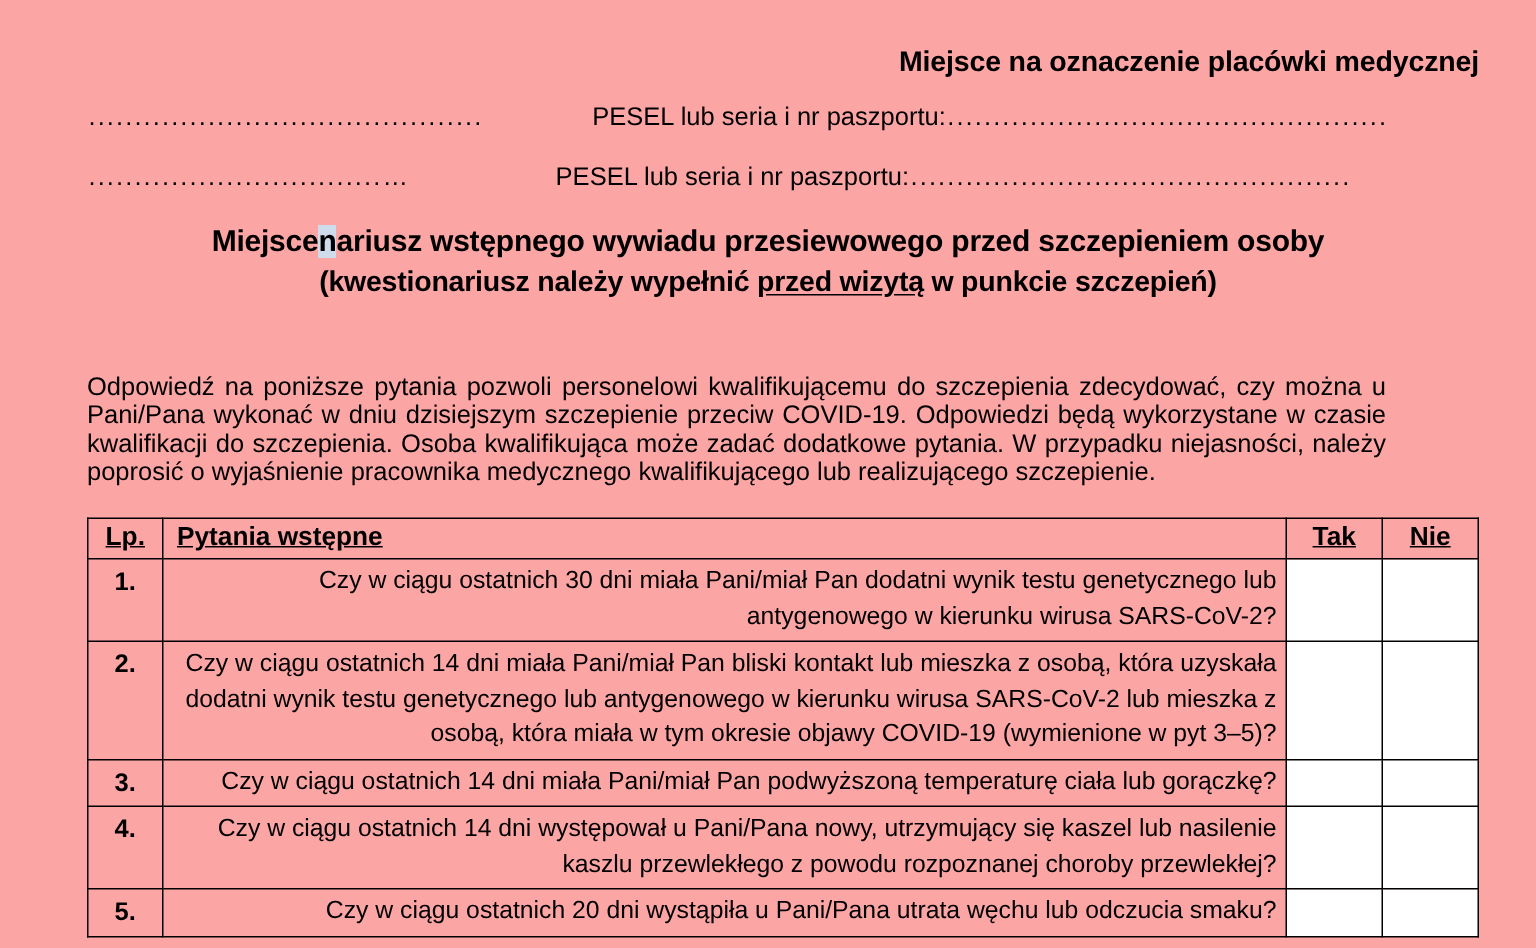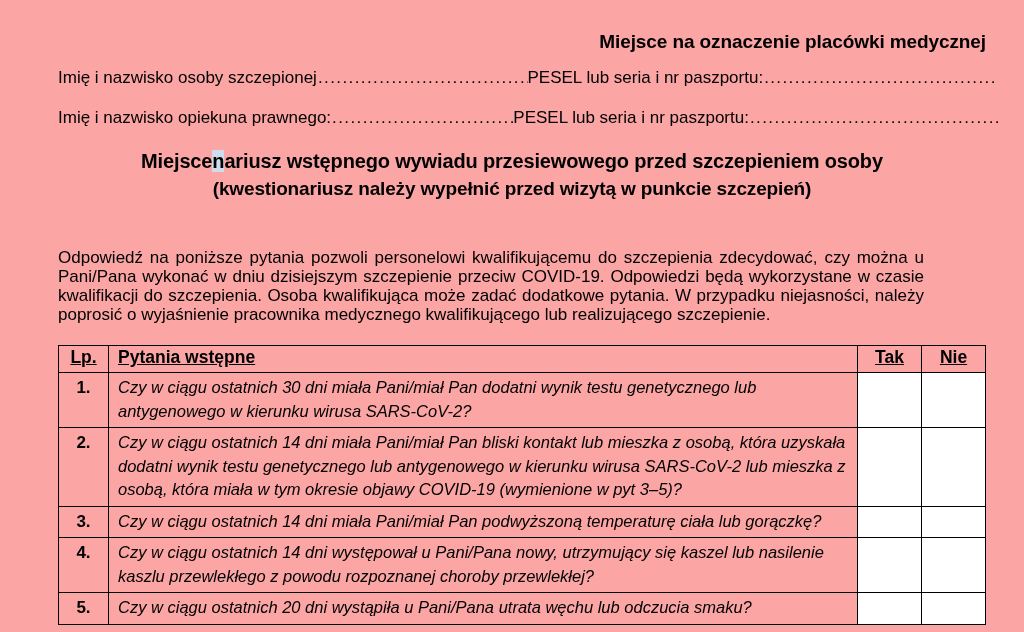--- a/index.html
+++ b/index.html
@@ -75,20 +75,21 @@
     line-height: 27px;
     letter-spacing: -0.15px;
   }
   .doc-title .line3 {
     font-size: 19px;
   }
   .sel-highlight {
     background: #cfdcec;
   }
   .u-underline {
+    text-decoration: underline;
     text-underline-offset: 2px;
   }
 
   
   .instructions {
     position: absolute;
     left: 58px;
     top: 248px;
     width: 866px;
     font-size: 17px;
@@ -132,45 +133,42 @@
   .th-nie { text-align: center; }
 
   .cell-num {
     text-align: center;
     font-weight: bold;
     font-size: 17px;
     padding-top: 3px !important;
     line-height: 23px;
   }
   .cell-q {
-    text-align: left;
+    text-align: right;
     padding: 3px 6px 4px 9px !important;
     line-height: 23.5px;
-    font-style: italic;
   }
   .cell-ans {
     background: #ffffff;
   }
 </style>
 </head>
 <body>
 
 <div class="page">
 
   <div class="facility-header">Miejsce na oznaczenie placówki medycznej</div>
 
   <div class="id-line id-line-1">
-    <span class="id-label">Imię i nazwisko osoby szczepionej</span>
     <span class="dots">...........................................</span>
     <span class="id-label">PESEL lub seria i nr paszportu:</span>
     <span class="dots">................................................</span>
   </div>
 
   <div class="id-line id-line-2">
-    <span class="id-label">Imię i nazwisko opiekuna prawnego:</span>
     <span class="dots">................................…</span>
     <span class="id-label">PESEL lub seria i nr paszportu:</span>
     <span class="dots">................................................</span>
   </div>
 
   <div class="doc-title">
     <div class="line1"><span>Miejsce</span><span class="sel-highlight">n</span><span>ariusz wstępnego wywiadu przesiewowego przed szczepieniem osoby</span></div>
     <div class="line3"><span>(kwestionariusz należy wypełnić </span><span class="u-underline">przed wizytą</span><span> w punkcie szczepień)</span></div>
   </div>
 

